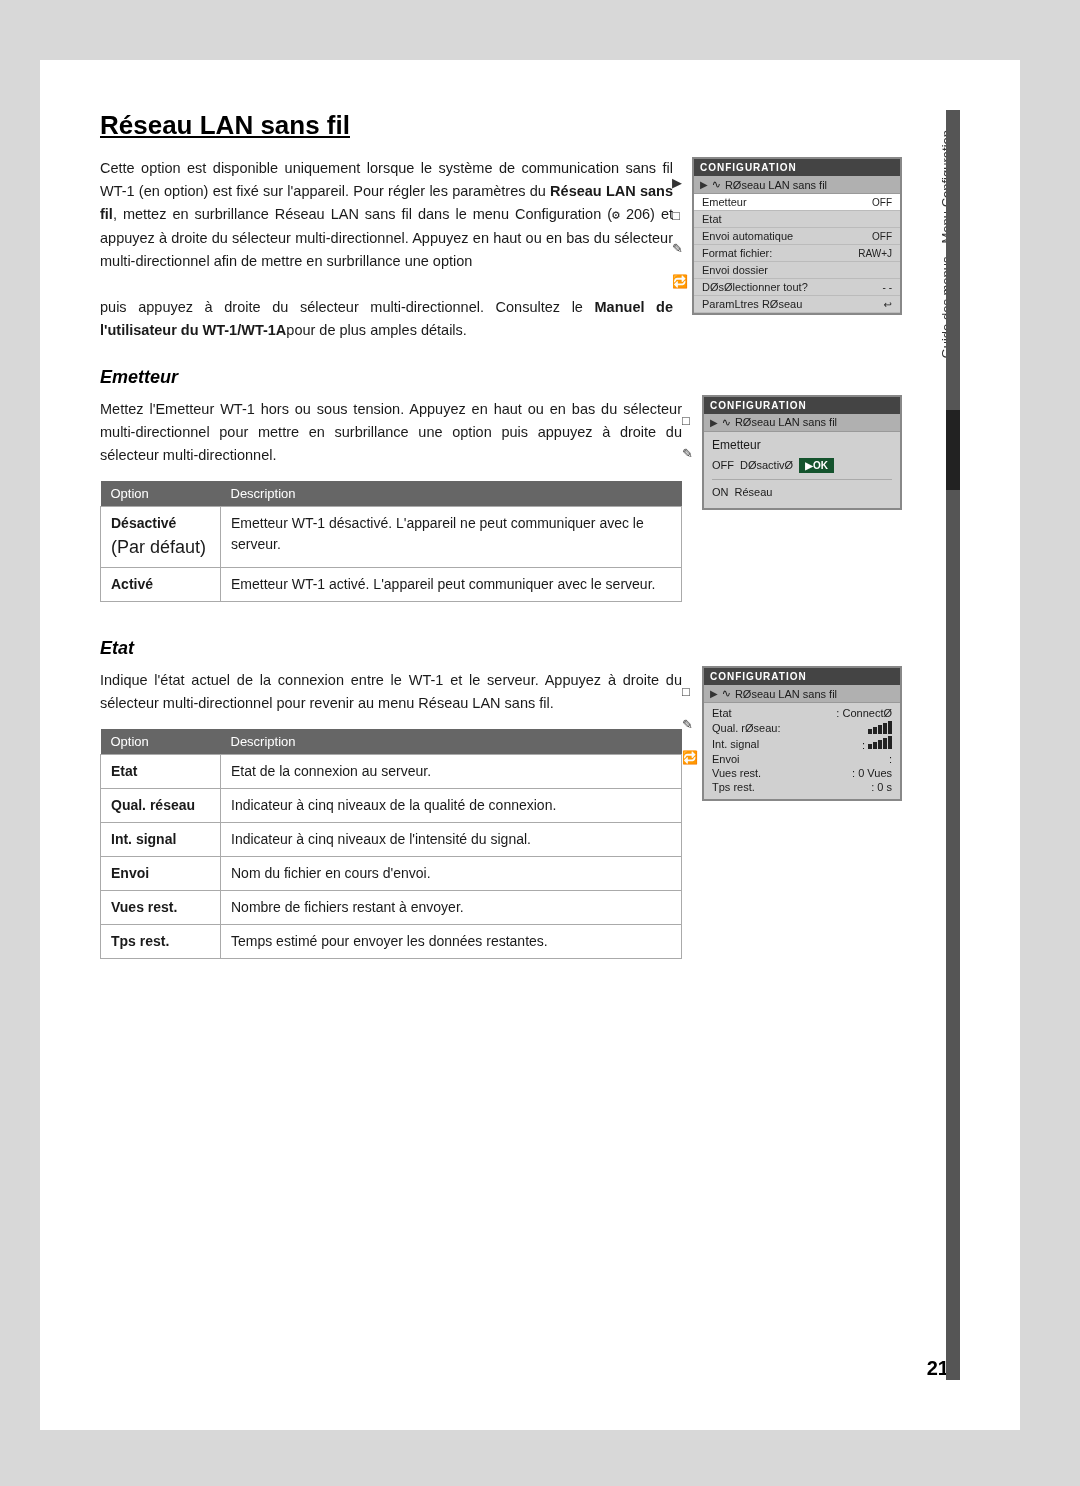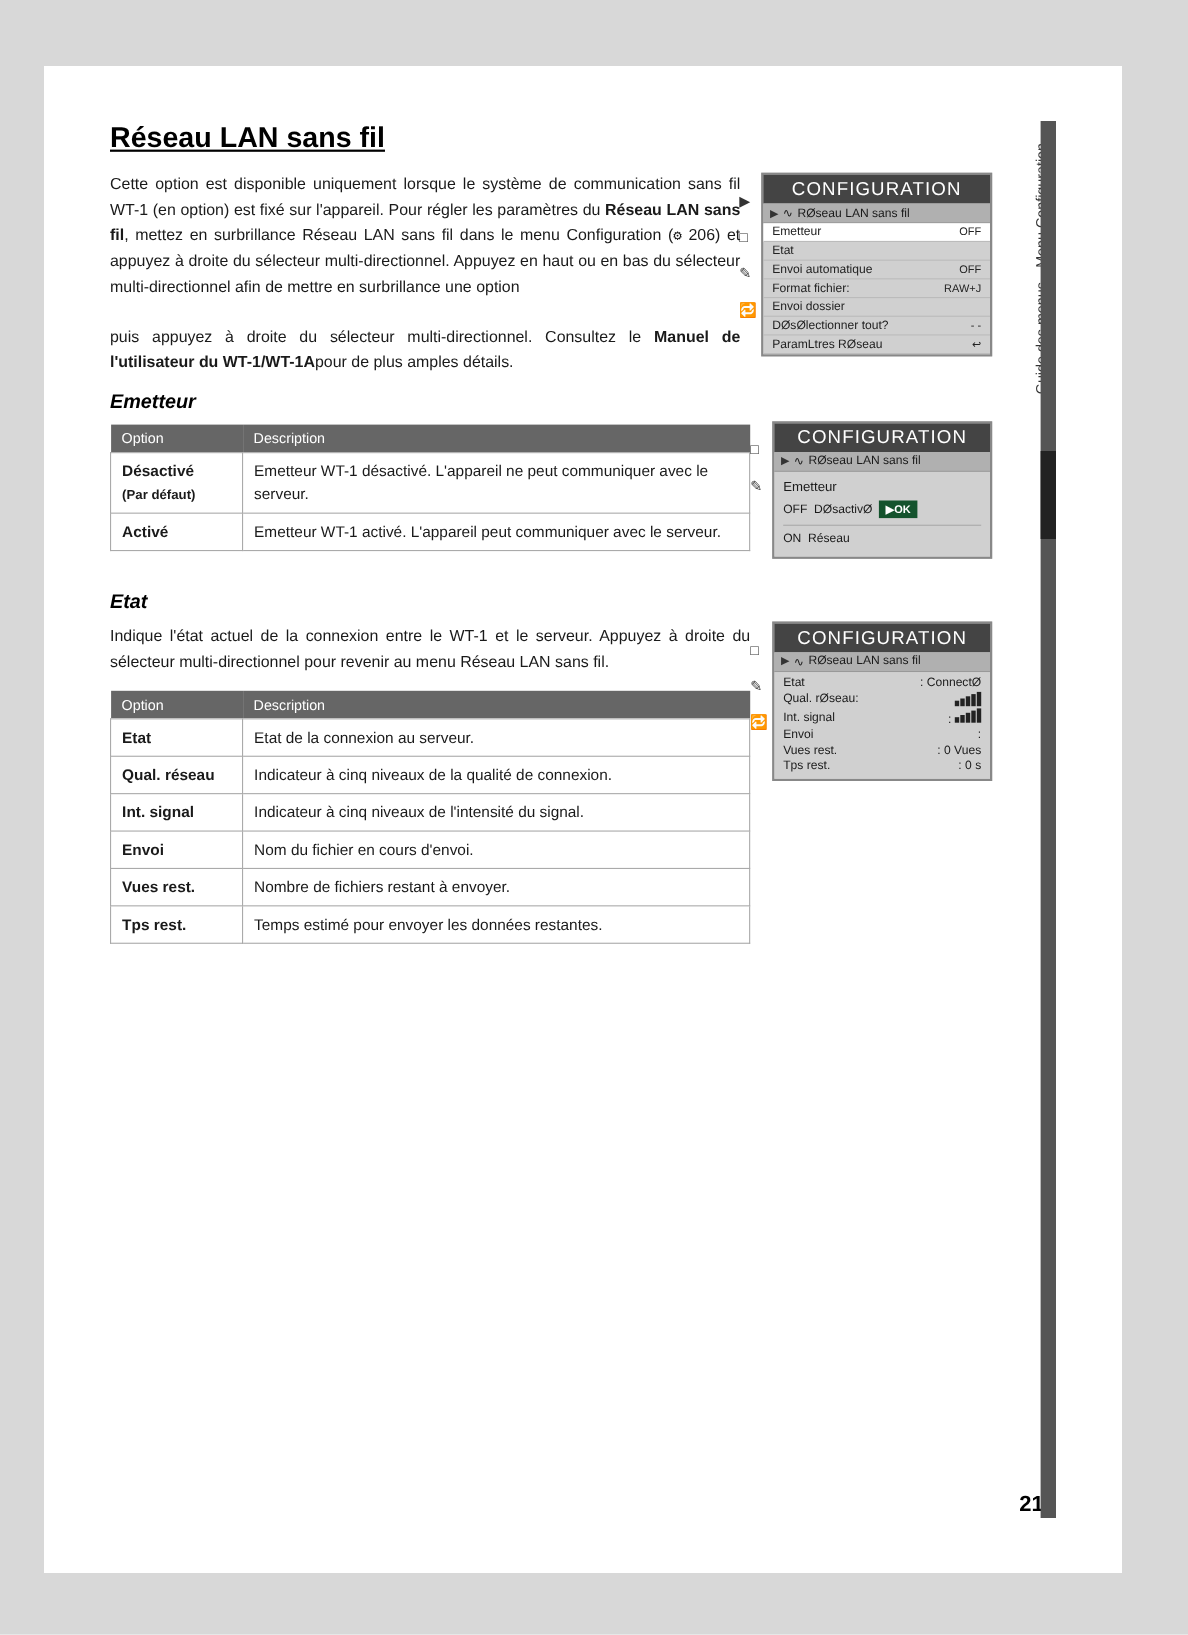--- a/index.html
+++ b/index.html
@@ -65,21 +65,21 @@
       font-size: 26px;
       font-weight: bold;
       text-decoration: underline;
       margin-bottom: 16px;
       color: #000;
     }
 
     .intro-section {
       display: flex;
       gap: 19px;
-      margin-bottom: 12px;
+      margin-bottom: 24px;
     }
 
     .intro-text {
       flex: 1;
       font-size: 14.5px;
       line-height: 1.6;
       text-align: justify;
     }
 
     .intro-text .bold { font-weight: bold; }
@@ -90,24 +90,23 @@
       min-width: 210px;
       border: 2px solid #888;
       background: #c8c8c8;
       font-size: 12px;
       padding: 0;
     }
 
     .config-title-bar {
       background: #444;
       color: #fff;
-      text-align: center;
       padding: 3px 6px;
-      font-size: 17px;
-      font-weight: normal;
+      font-size: 10px;
+      font-weight: bold;
       letter-spacing: 1px;
     }
 
     .config-menu-bar {
       background: #b0b0b0;
       padding: 2px 6px;
       display: flex;
       align-items: center;
       gap: 4px;
       font-size: 11px;
@@ -189,22 +188,22 @@
       background: #fff;
     }
 
     .option-table td.option-cell {
       width: 120px;
       font-weight: bold;
       margin-top: 44px;
     }
 
     .option-table td.option-cell .sub {
-      font-weight: bold;
-      font-size: 12px;
+      font-weight: normal;
+      font-size: 18px;
     }
 
     .etat-section {
       display: flex;
       gap: 20px;
       margin-bottom: 10px;
     }
 
     .etat-text-block {
       flex: 1;
@@ -350,20 +349,21 @@
               <span class="value">↩</span>
             </div>
           </div>
         </div>
       </div>
     </div>
 
     <div class="emetteur-section">
       <div class="emetteur-text-block">
         <div class="section-heading">Emetteur</div>
+        <div class="section-intro">Mettez l'Emetteur WT-1 hors ou sous tension. Appuyez en haut ou en bas du sélecteur multi-directionnel pour mettre en surbrillance une option puis appuyez à droite du sélecteur multi-directionnel.</div>
 
         <table class="option-table">
           <thead>
             <tr>
               <th>Option</th>
               <th>Description</th>
             </tr>
           </thead>
           <tbody>
             <tr>

